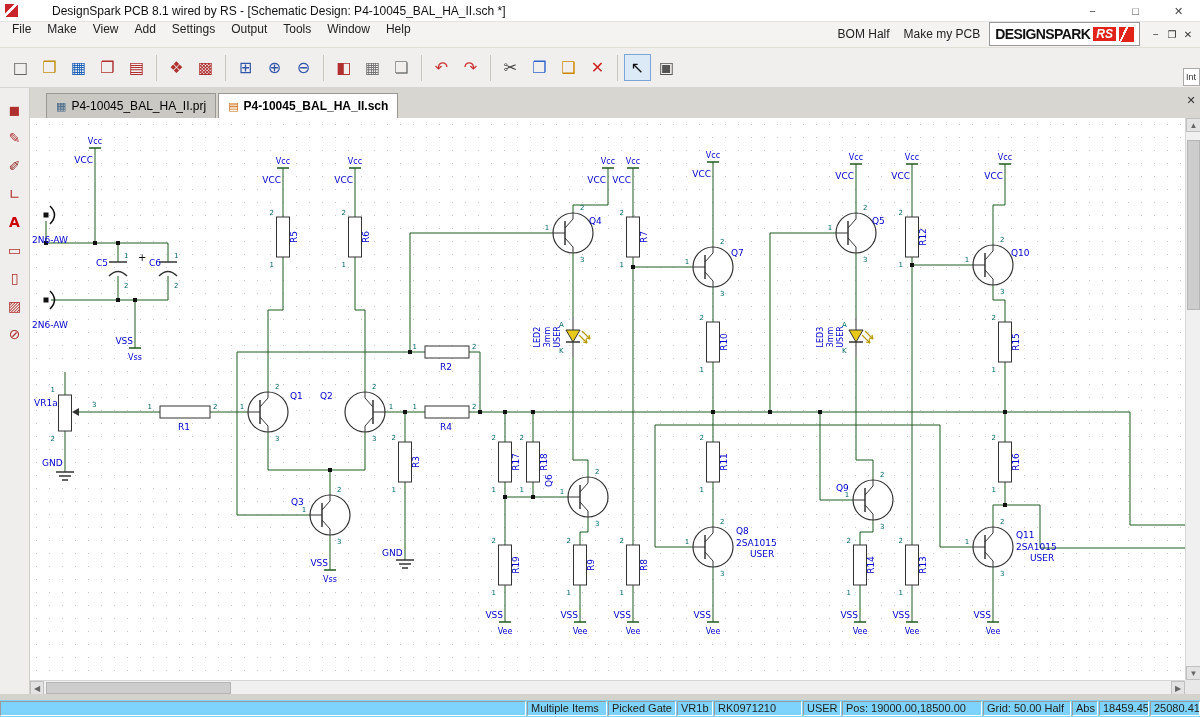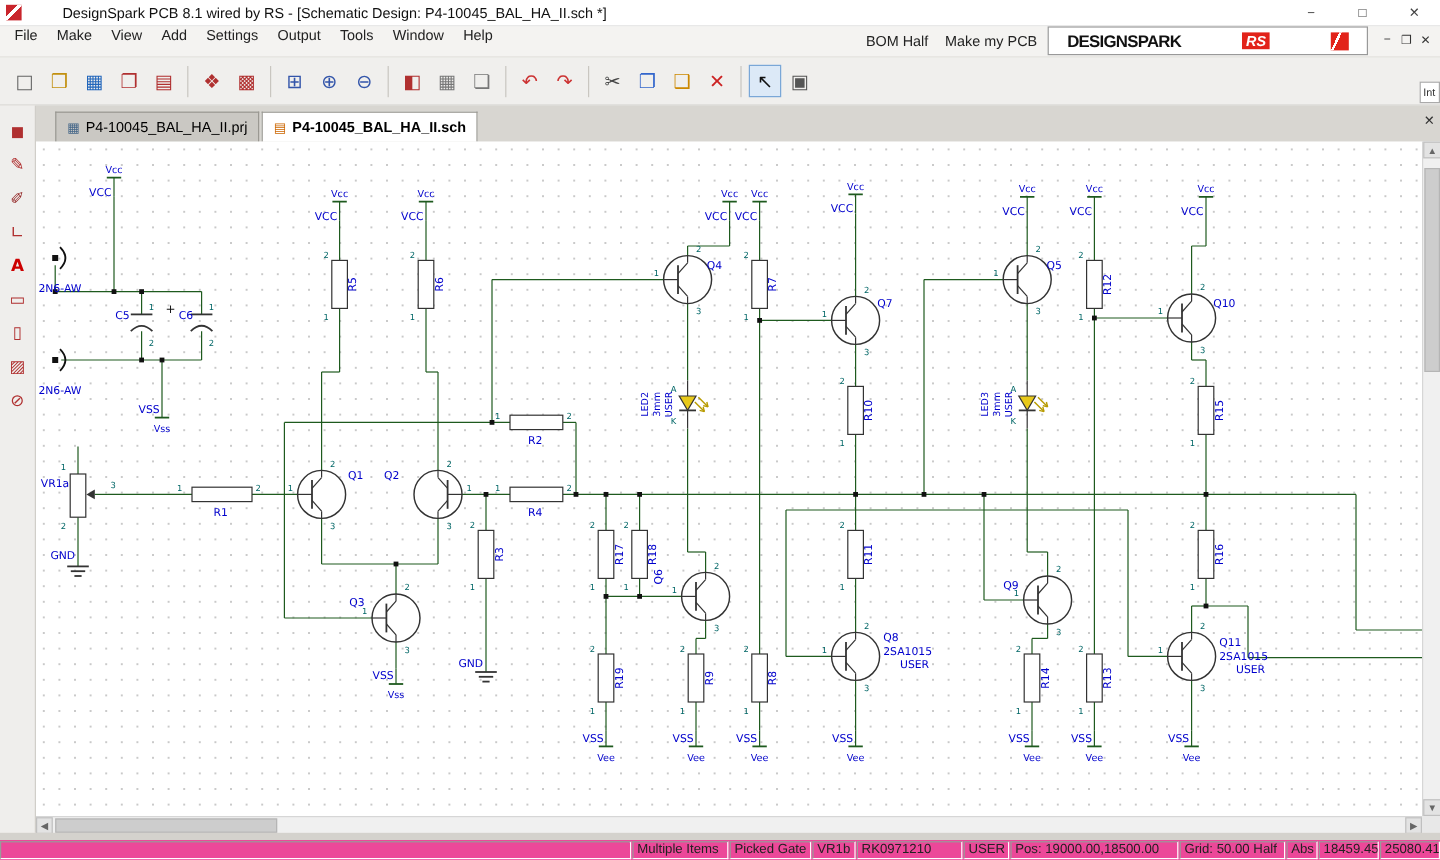--- a/index.html
+++ b/index.html
@@ -9,21 +9,21 @@
   #app-icon{width:13px;height:13px;margin:0 6px 0 5px;background:linear-gradient(135deg,transparent 38%,#fff 38%,#fff 52%,transparent 52%),#c9252c;flex:0 0 auto;}
   #title-text{flex:1;white-space:nowrap;overflow:hidden;}
   #wbtns{display:flex;flex:0 0 auto;}
   .wbtn{width:43px;text-align:center;font-size:11px;color:#444;height:22px;line-height:22px;}
   
   #menubar{position:absolute;left:0;top:22px;width:1200px;height:26px;background:#f4f3f1;display:flex;align-items:flex-start;font-size:12px;color:#222;border-bottom:1px solid #e0ded9;box-sizing:border-box;}
   .mitem{padding:0 8px;cursor:default;}
   #menu-items{display:flex;margin-left:4px;}
   #menu-right{margin-left:auto;display:flex;align-items:center;}
   .mlink{padding:0 7px;white-space:nowrap;}
-  #logo{display:flex;align-items:center;border:1px solid #999;background:#fff;height:22px;padding:0 15px;margin:0 2px;gap:48px;}
+  #logo{display:flex;align-items:center;border:1px solid #999;background:#fff;height:22px;padding:0 5px;margin:0 2px;}
   #logo-name{font-weight:bold;font-size:14px;letter-spacing:-0.6px;color:#111;}
   #logo-rs{background:#e2231a;color:#fff;font-weight:bold;font-style:italic;font-size:12px;padding:0 3px;margin-left:3px;}
   #logo-mark{width:15px;height:15px;margin-left:3px;background:linear-gradient(115deg,transparent 32%,#fff 32%,#fff 42%,transparent 42%),#e2231a;}
   #mdi-controls{display:flex;margin:0 4px 0 6px;}
   .mdibtn{width:16px;text-align:center;font-size:10px;color:#333;}
   
   #toolbar{position:absolute;left:0;top:48px;width:1200px;height:40px;background:#f0efed;display:flex;align-items:center;padding-left:6px;box-sizing:border-box;border-bottom:1px solid #d8d6d2;}
   .tbtn{width:27px;height:27px;margin:0 1px;border:1px solid transparent;background:transparent;font-size:16px;line-height:25px;text-align:center;padding:0;font-family:"DejaVu Sans",sans-serif;cursor:default;}
   .tbtn.sel{border-color:#7aa7d7;background:#dce9f7;}
   .tsep{width:1px;height:26px;background:#c9c6c0;margin:0 5px;display:inline-block;}
@@ -46,21 +46,21 @@
   .sbtn{position:absolute;background:#e3e3e3;color:#666;font-size:8px;text-align:center;border:1px solid #c0c0c0;box-sizing:border-box;}
   #vs-up{left:0;top:0;width:15px;height:14px;line-height:13px;}
   #vs-dn{left:0;bottom:0;width:15px;height:14px;line-height:13px;}
   #hs-lf{left:0;top:0;width:14px;height:14px;line-height:13px;}
   #hs-rt{right:0;top:0;width:14px;height:14px;line-height:13px;}
   #vthumb{position:absolute;left:1px;top:22px;width:13px;height:170px;background:#cdcdcd;border:1px solid #b5b5b5;box-sizing:border-box;}
   #hthumb{position:absolute;left:16px;top:1px;width:185px;height:12px;background:#cdcdcd;border:1px solid #b5b5b5;box-sizing:border-box;}
   #scorner{position:absolute;left:1185px;top:680px;width:15px;height:14px;background:#e8e8e8;}
   #strip{position:absolute;left:0;top:694px;width:1200px;height:6px;background:#d4d2cd;}
   
-  #statusbar{position:absolute;left:0;top:700px;width:1200px;height:17px;background:#ec4899;display:flex;font-size:11px;color:#222;box-sizing:border-box;}
+  #statusbar{position:absolute;left:0;top:700px;width:1200px;height:17px;background:#7dd3fc;display:flex;font-size:11px;color:#222;box-sizing:border-box;}
   .sseg{border:1px solid;border-color:#9a9a9a #ffffff #ffffff #9a9a9a;margin:1px 1px 1px 0;padding:0 3px;white-space:nowrap;overflow:hidden;box-sizing:border-box;line-height:13px;flex:0 0 auto;}
 </style>
 </head>
 <body>
 
 <div id="titlebar">
   <span id="app-icon"></span>
   <span id="title-text">DesignSpark PCB 8.1 wired by RS - [Schematic Design: P4-10045_BAL_HA_II.sch *]</span>
   <span id="wbtns">
     <span class="wbtn">−</span>

